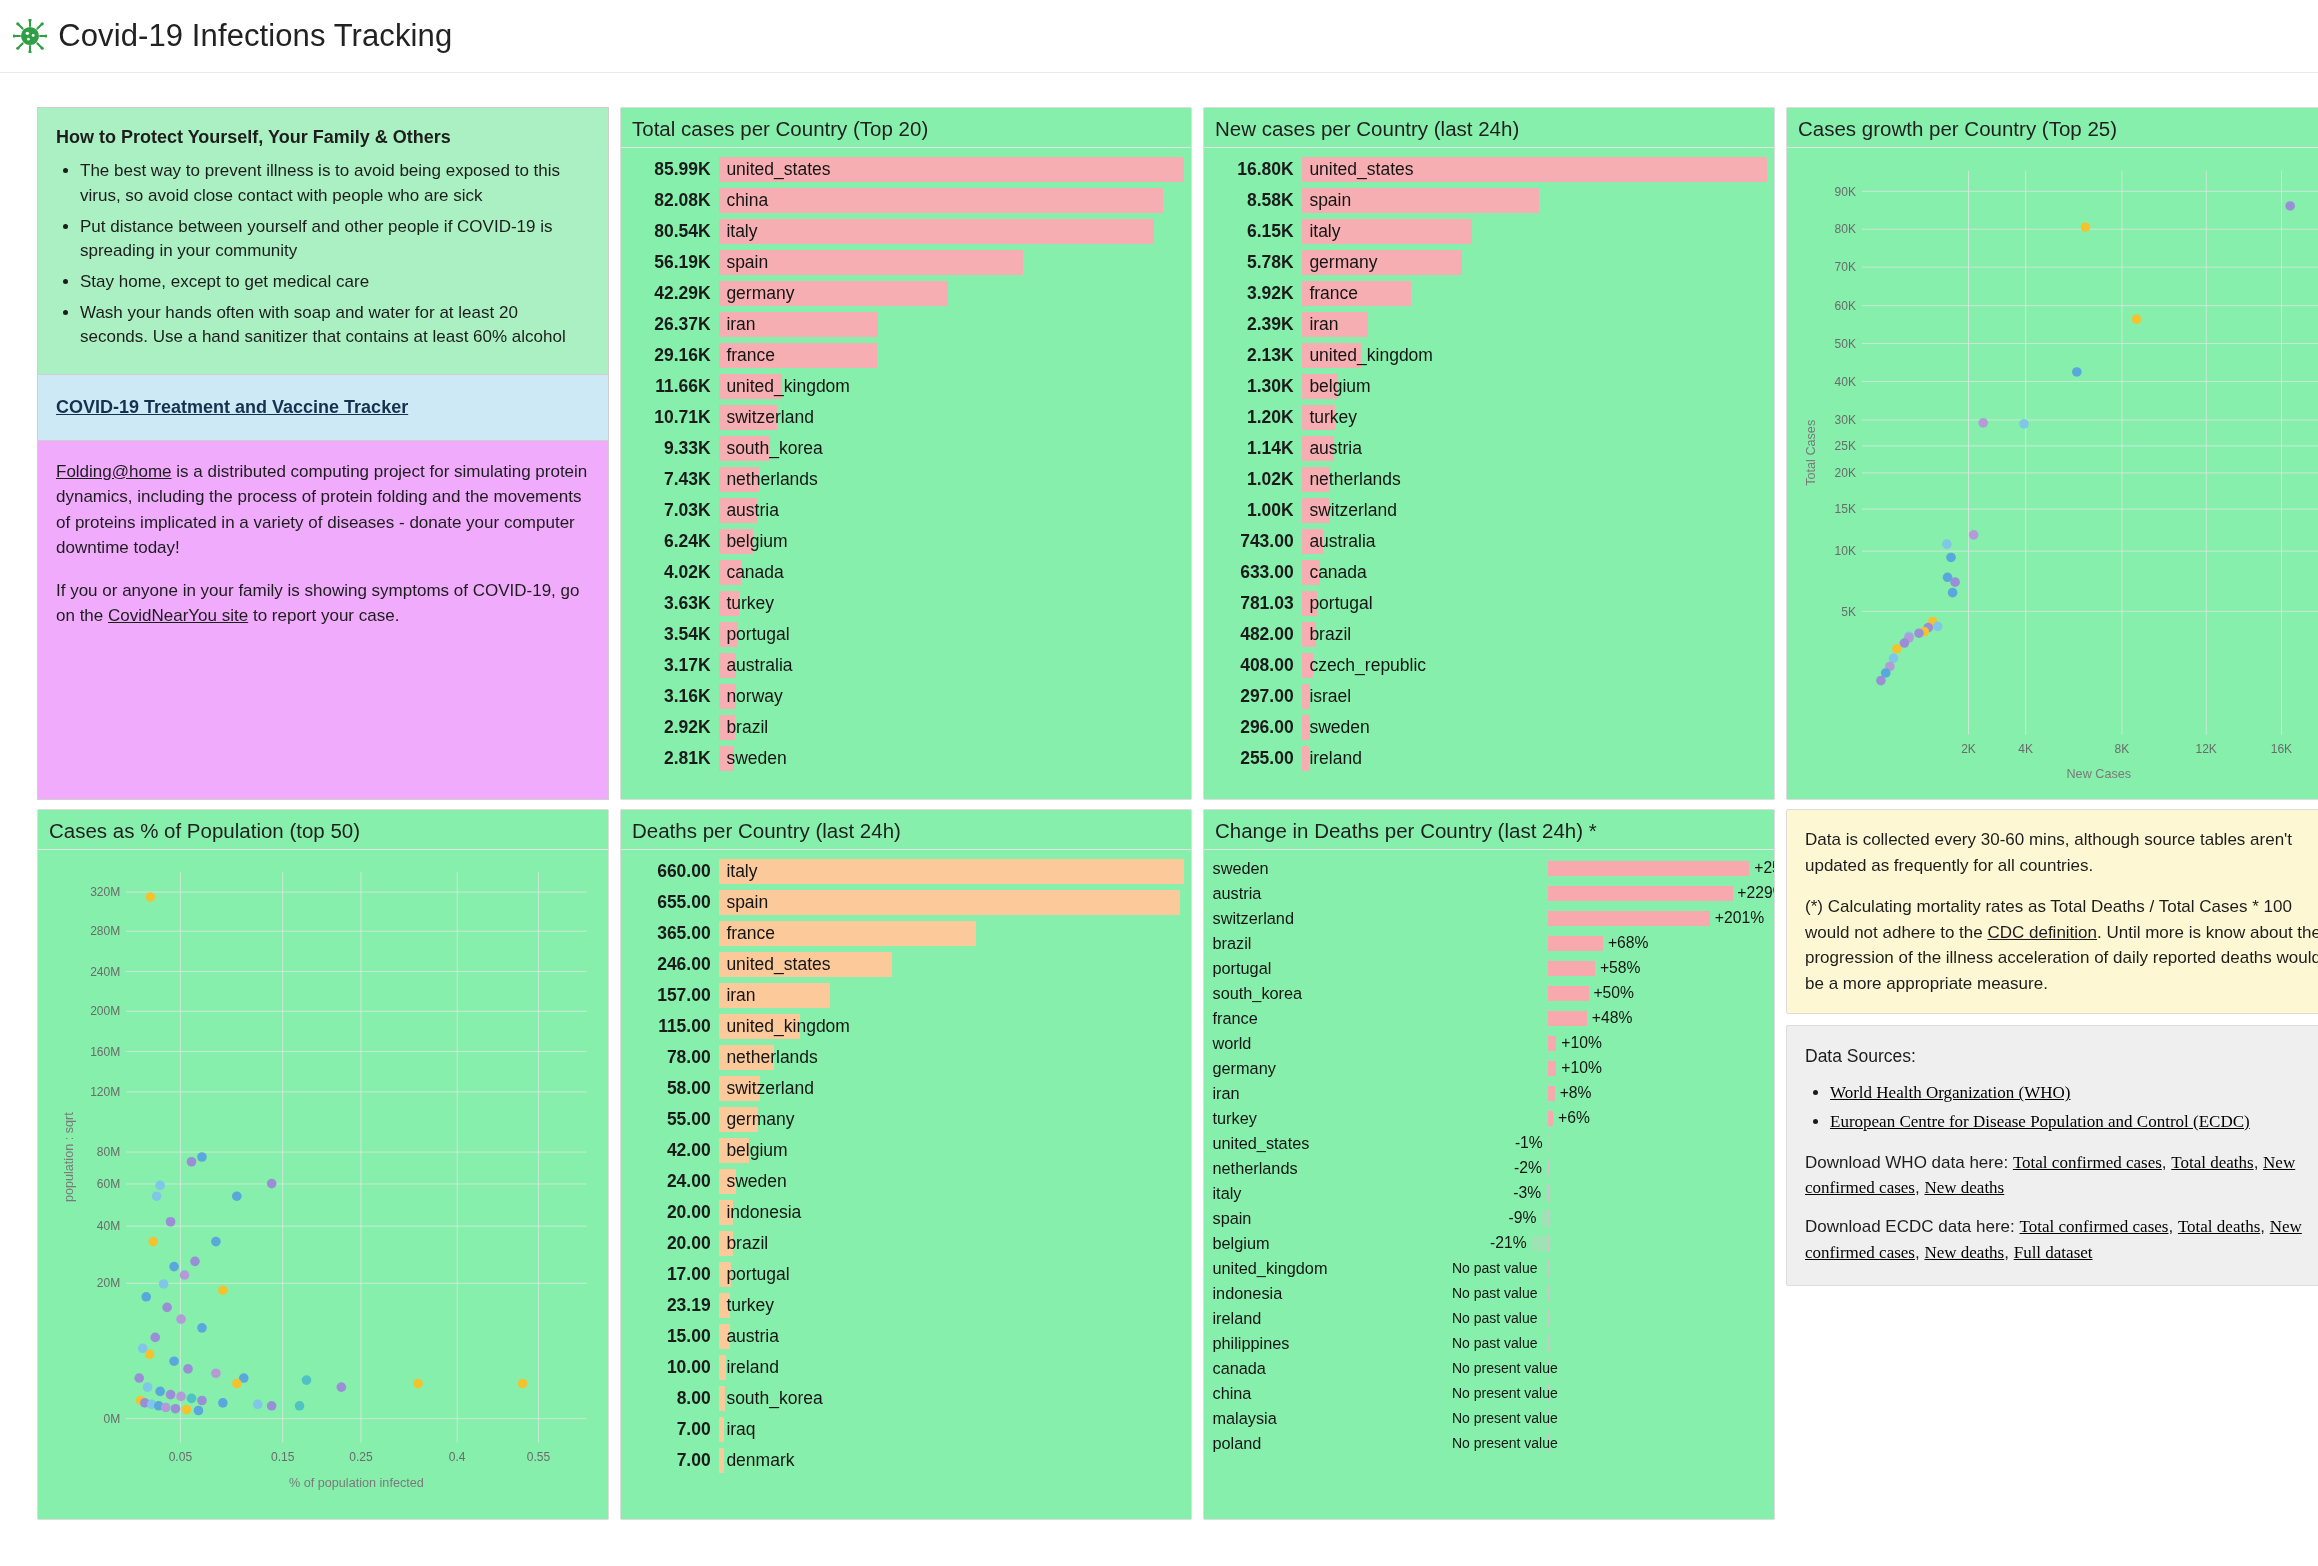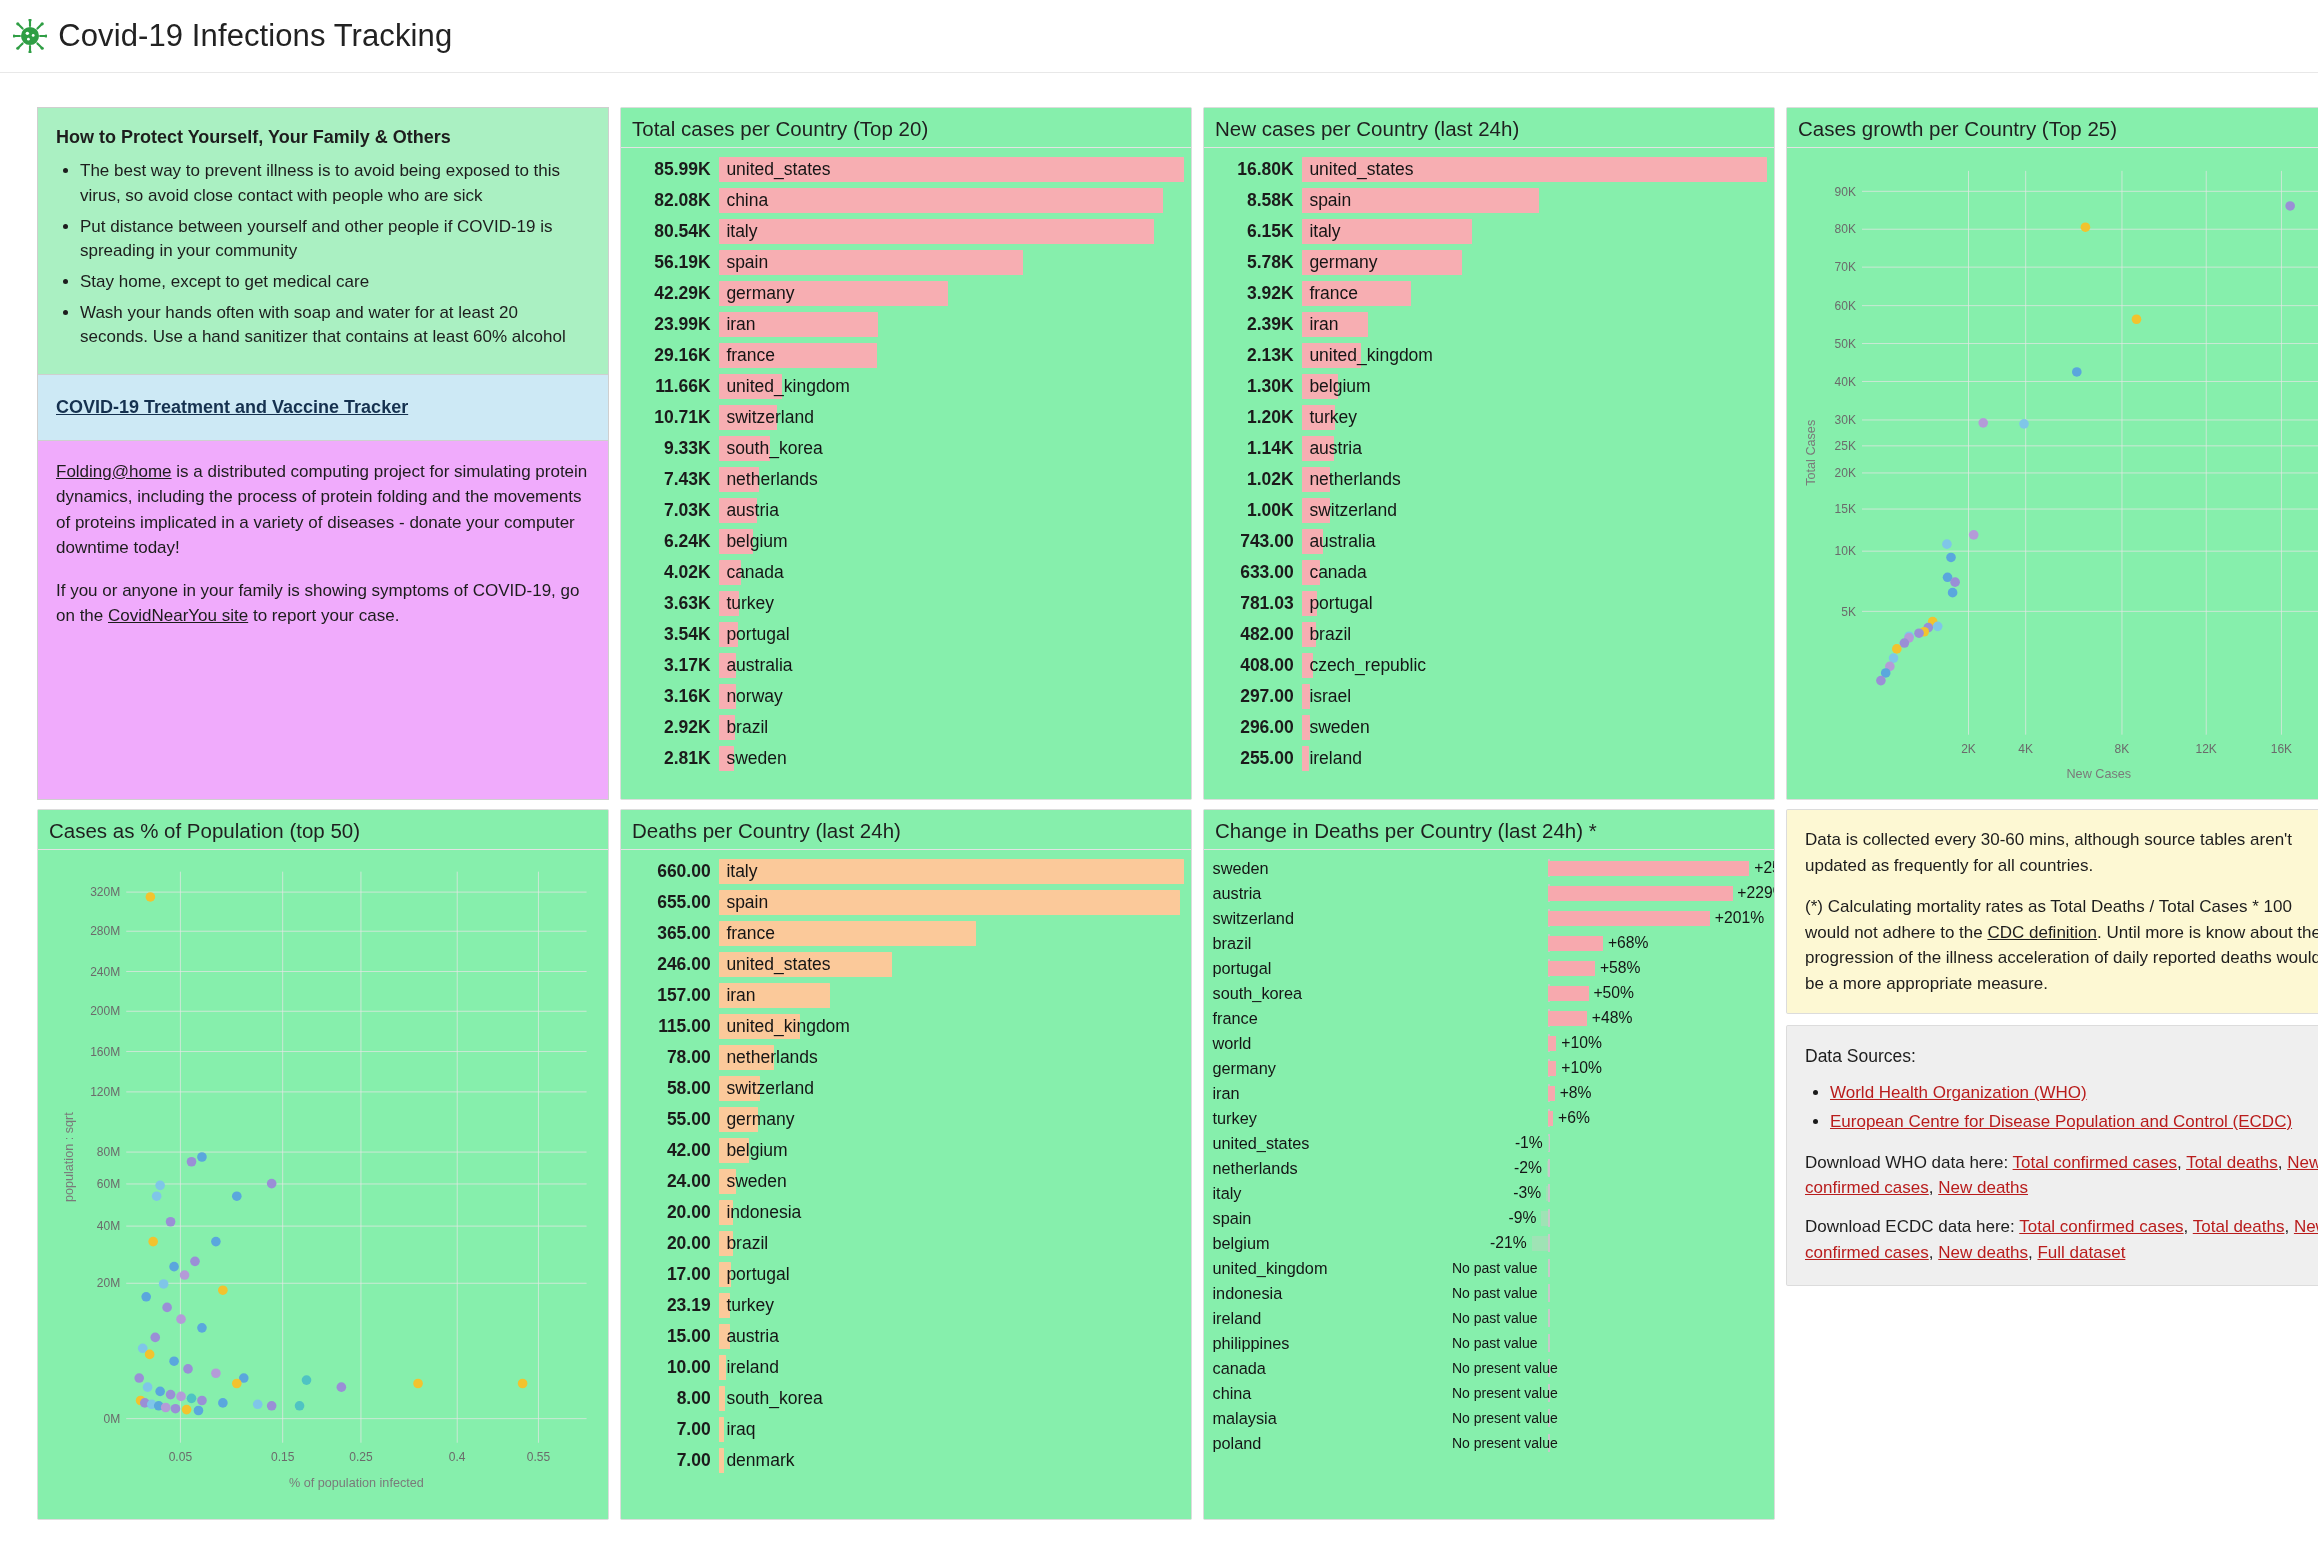--- a/index.html
+++ b/index.html
@@ -189,21 +189,21 @@
   .sources {
     background: #efefef;
     border: 1.2px solid #dcdcdc;
     border-radius: 1.8px;
     padding: 17px 18px 19.3px 18px;
     margin-top: 11px;
   }
   .sources .lead { font-size: 17.5px; margin: 0 0 12px 0; color: #1d1d1d; }
   .sources ul { margin: 0 0 15.7px 0; padding-left: 25px; }
   .sources li { font-size: 17px; line-height: 1.45; margin-bottom: 3.6px; }
-  .sources a { color: #b91c1c; text-decoration: underline; }
+  .sources a { color: #000000; text-decoration: underline; font-family: Liberation Serif, serif; }
   .sources p { margin: 0 0 13.3px 0; font-size: 17px; line-height: 1.5; color: #1d1d1d; }
   .sources p:last-child { margin-bottom: 0; }
 
   .rightcol { display: flex; flex-direction: column; }
   .axis-text { font-size: 20px; fill: #6b6b6b; font-family: "Liberation Sans", sans-serif; }
   .axis-title { font-size: 21px; fill: #7a7a7a; font-family: "Liberation Sans", sans-serif; }
   .gridline { stroke: #e6e6e6; stroke-width: 1.2; }
 </style>
 </head>
 <body>
@@ -294,21 +294,21 @@
           </div>
         </div>
         <div class="barrow">
           <div class="barval">42.29K</div>
           <div class="barwrap">
             <div class="bar" style="width: 49.1801%; background: rgb(247, 174, 178);"></div>
             <div class="barlabel">germany</div>
           </div>
         </div>
         <div class="barrow">
-          <div class="barval">23.99K</div>
+          <div class="barval">26.37K</div>
           <div class="barwrap">
             <div class="bar" style="width: 34.2017%; background: rgb(247, 174, 178);"></div>
             <div class="barlabel">iran</div>
           </div>
         </div>
         <div class="barrow">
           <div class="barval">29.16K</div>
           <div class="barwrap">
             <div class="bar" style="width: 33.9109%; background: rgb(247, 174, 178);"></div>
             <div class="barlabel">france</div>

